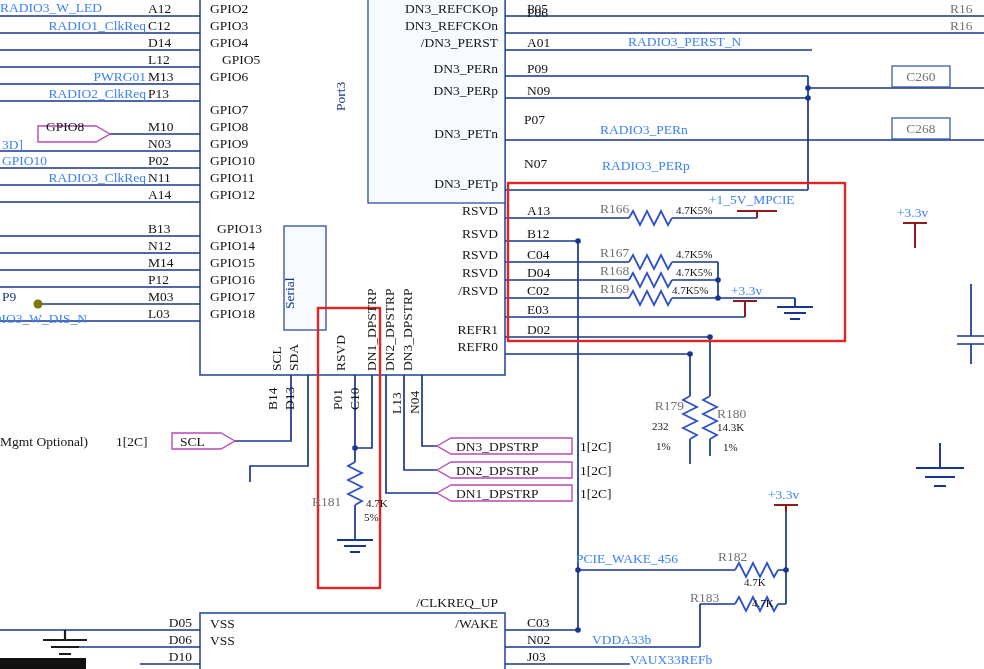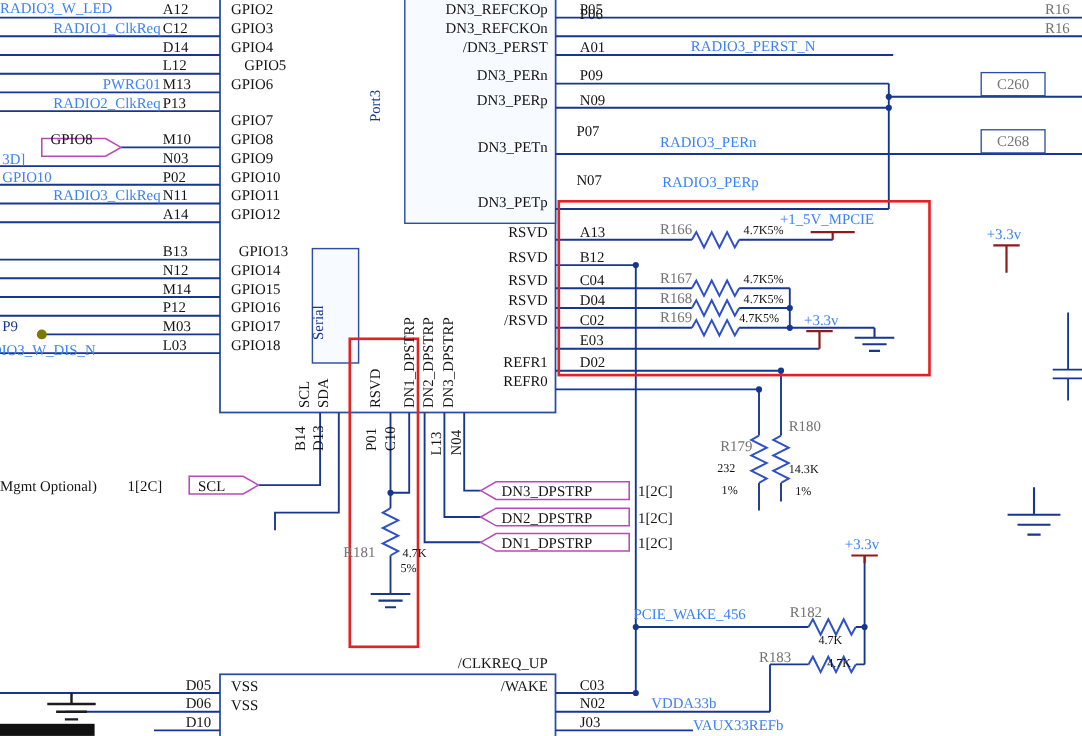--- a/index.html
+++ b/index.html
@@ -191,21 +191,21 @@
 <div class="t sm" style="left:676px;top:247px">4.7K5%</div>
 <div class="t blu" style="left:600px;top:263px">R168</div>
 <div class="t sm" style="left:676px;top:265px">4.7K5%</div>
 <div class="t blu" style="left:600px;top:281px">R169</div>
 <div class="t sm" style="left:672px;top:283px">4.7K5%</div>
 <div class="t red" style="left:731px;top:283px">+3.3v</div>
 
 <div class="t blu ra" style="left:640px;top:398px;width:44px">R179</div>
 <div class="t sm" style="left:652px;top:419px">232</div>
 <div class="t sm" style="left:656px;top:439px">1%</div>
-<div class="t blu" style="left:717px;top:380px">R180</div>
+<div class="t blu" style="left:717px;top:406px">R180</div>
 <div class="t sm" style="left:717px;top:420px">14.3K</div>
 <div class="t sm" style="left:723px;top:440px">1%</div>
 
 <div class="t" style="left:0;top:434px">Mgmt Optional)</div>
 <div class="t" style="left:116px;top:434px">1[2C]</div>
 <div class="t" style="left:180px;top:434px">SCL</div>
 <div class="t" style="left:456px;top:439px">DN3_DPSTRP</div>
 <div class="t" style="left:580px;top:439px">1[2C]</div>
 <div class="t" style="left:456px;top:463px">DN2_DPSTRP</div>
 <div class="t" style="left:580px;top:463px">1[2C]</div>

